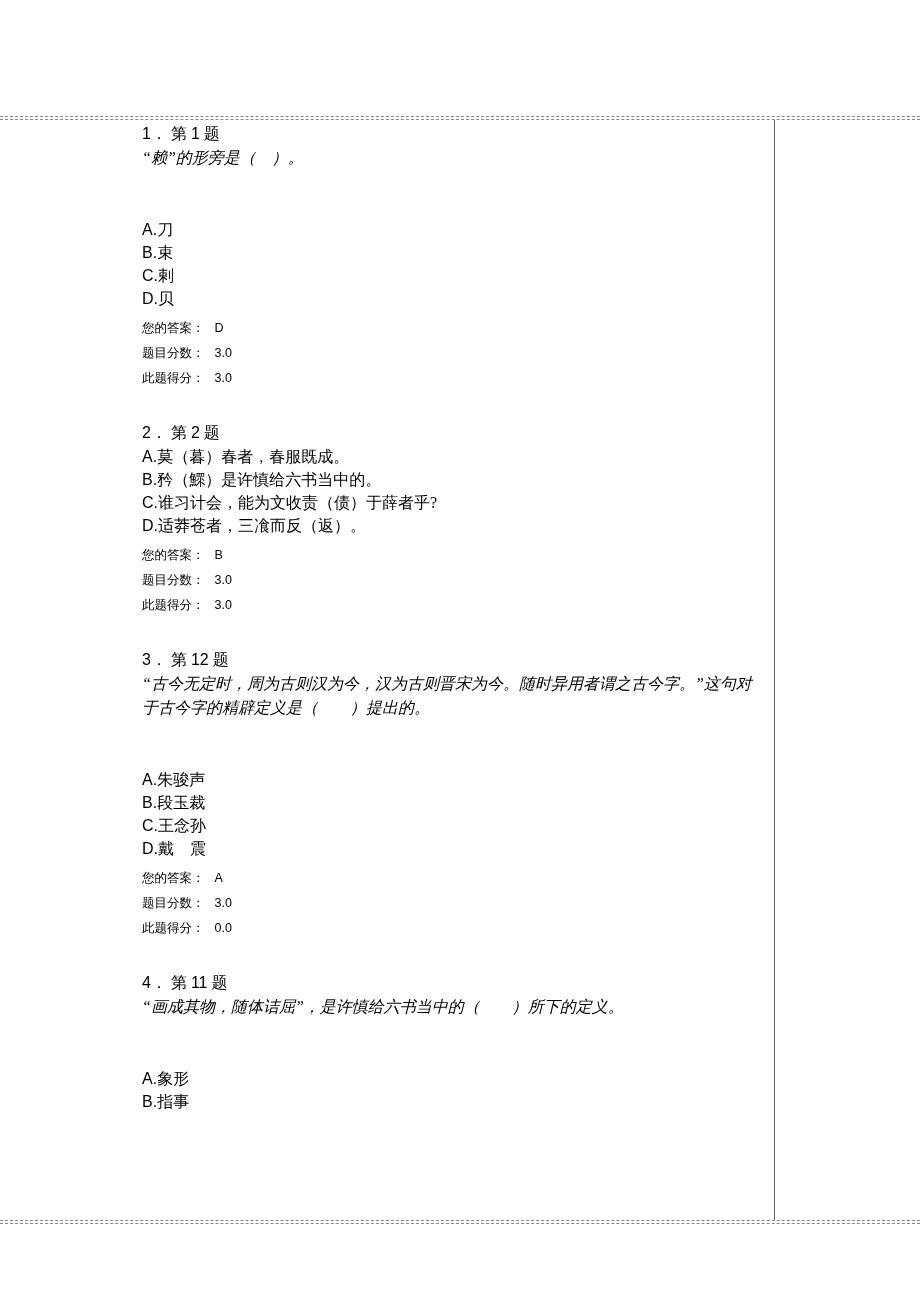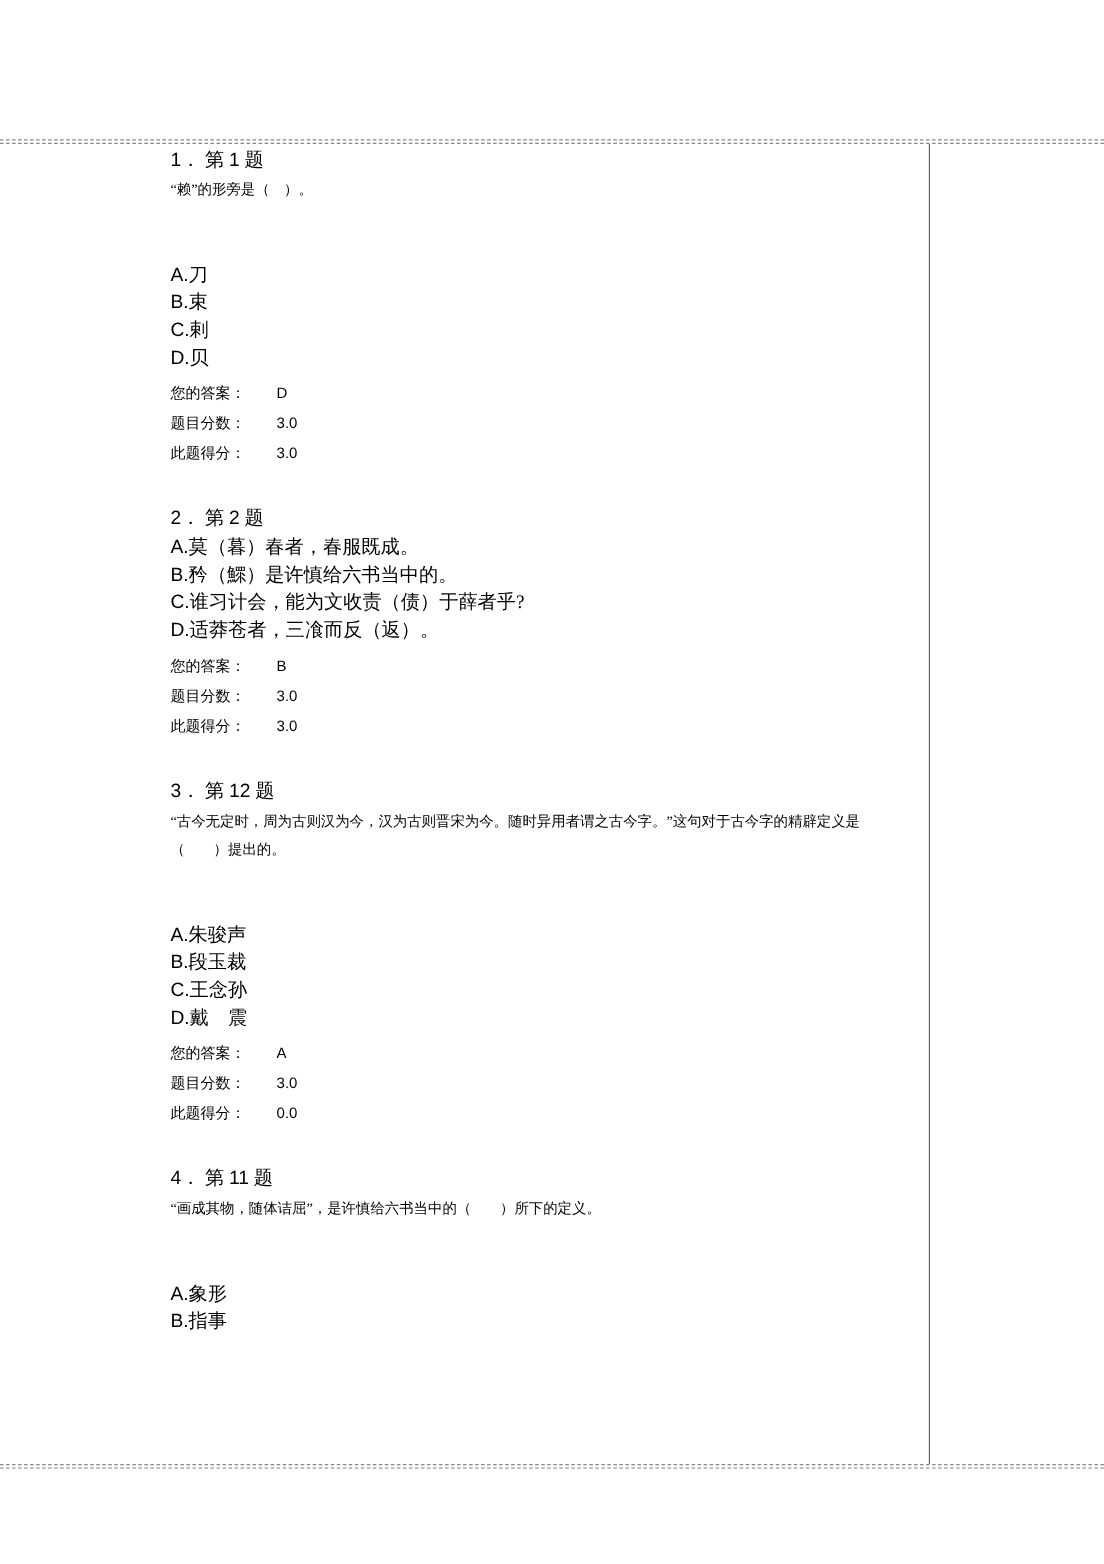--- a/index.html
+++ b/index.html
@@ -36,38 +36,39 @@
       font-size: 16px;
       line-height: 24px;
       display: flex;
       gap: 4px;
     }
     .q-num { font-family: Arial, sans-serif; }
     .q-lbl-pre { }
     .q-lbl-num { font-family: Arial, sans-serif; }
     .q-lbl-suf { }
     .q-text {
-      font-size: 12px;
+      font-size: 16px;
       line-height: 24px;
       margin-bottom: 48px;
+      font-style: italic;
     }
     .q-text.two-line { }
     .options { margin-bottom: 6px; }
     .option {
       font-size: 16px;
       line-height: 23px;
       display: flex;
     }
     .opt-letter { font-family: Arial, sans-serif; }
     .opt-text { }
     .meta-line {
       font-size: 12.5px;
       line-height: 25px;
       display: flex;
-      gap: 26px;
+      gap: 10px;
       text-align: center;
     }
     .meta-label { }
     .meta-value { font-family: Arial, sans-serif; }
     .spacer { height: 20px; }
     .bottom-rule {
       border-top: 1px dashed #888;
       border-bottom: 1px dashed #888;
       height: 4px;
       margin-top: 0;

